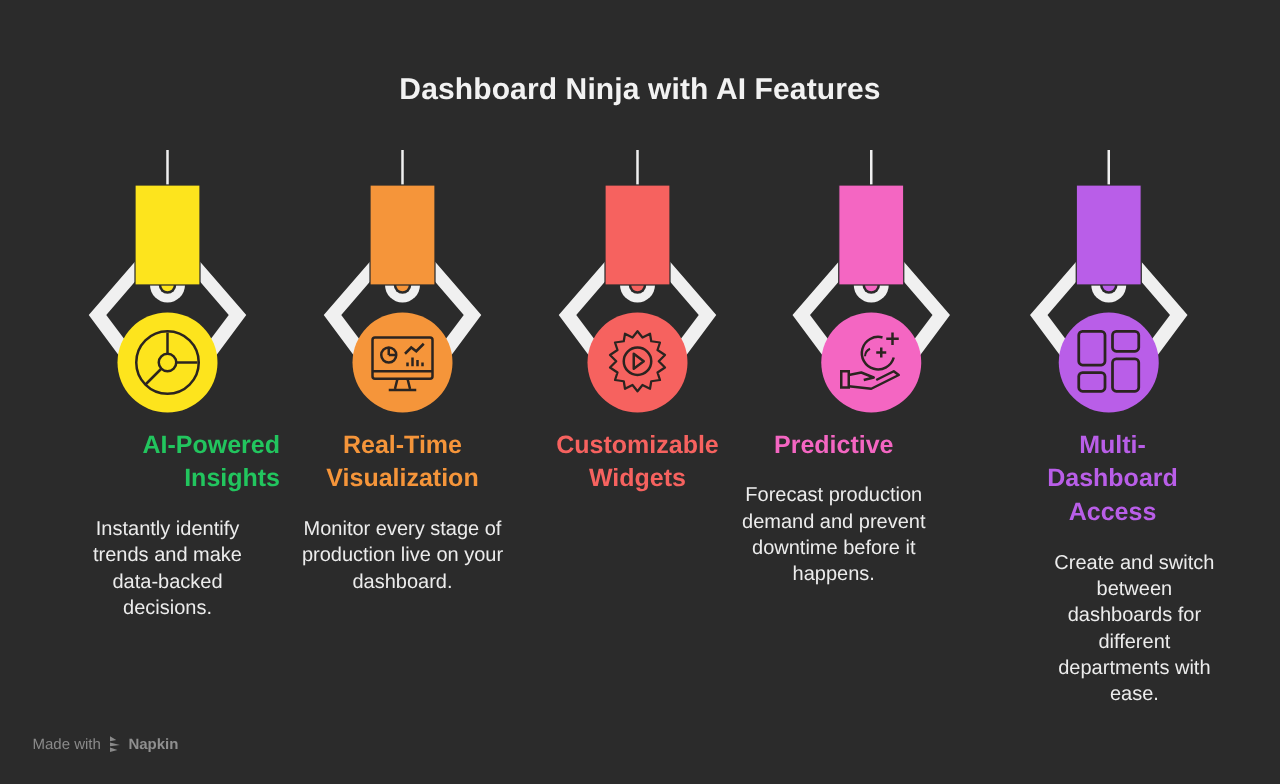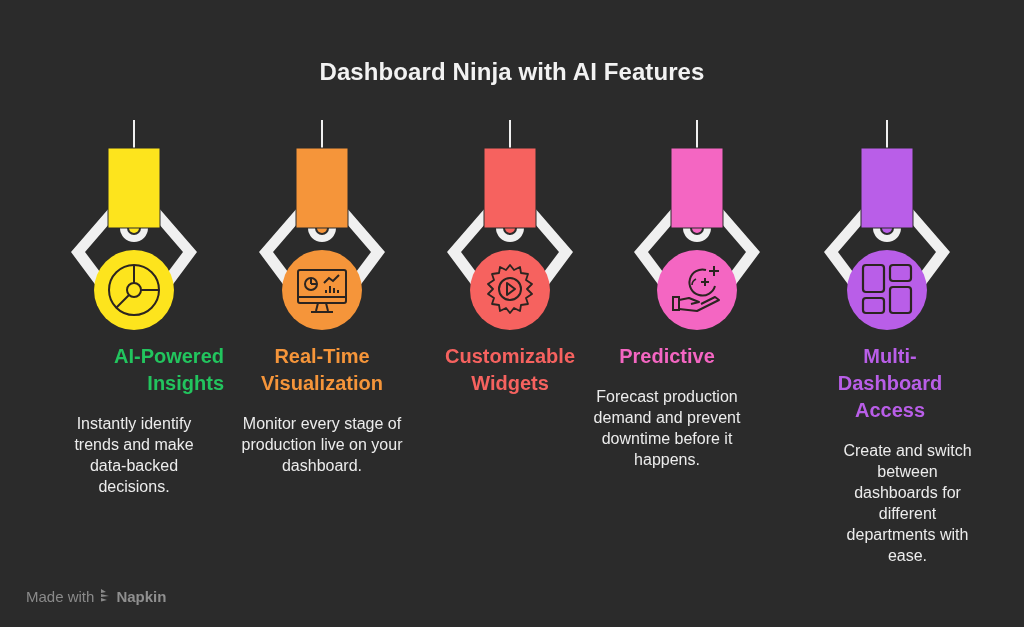--- a/index.html
+++ b/index.html
@@ -22,21 +22,21 @@
   }
   .heading {
     font-size: 20px; font-weight: bold; line-height: 27px;
     margin: 0 0 16px 0;
   }
   .desc {
     color: #ececec; font-size: 16px; line-height: 21px;
   }
   .footer {
     position: absolute; left: 26px; top: 588px;
-    color: #8a8a8a; font-size: 15px; display: flex; align-items: flex-start; gap: 5px;
+    color: #8a8a8a; font-size: 12px; display: flex; align-items: flex-end; gap: 5px;
   }
   .footer svg { display: block; }
   .footer .brand { font-weight: bold; color: #8f8f8f; }
 </style>
 </head>
 <body>
 
 <div class="title">Dashboard Ninja with AI Features</div>
 
 <svg class="claw-layer" viewBox="0 0 1024 340" xmlns="http://www.w3.org/2000/svg">

